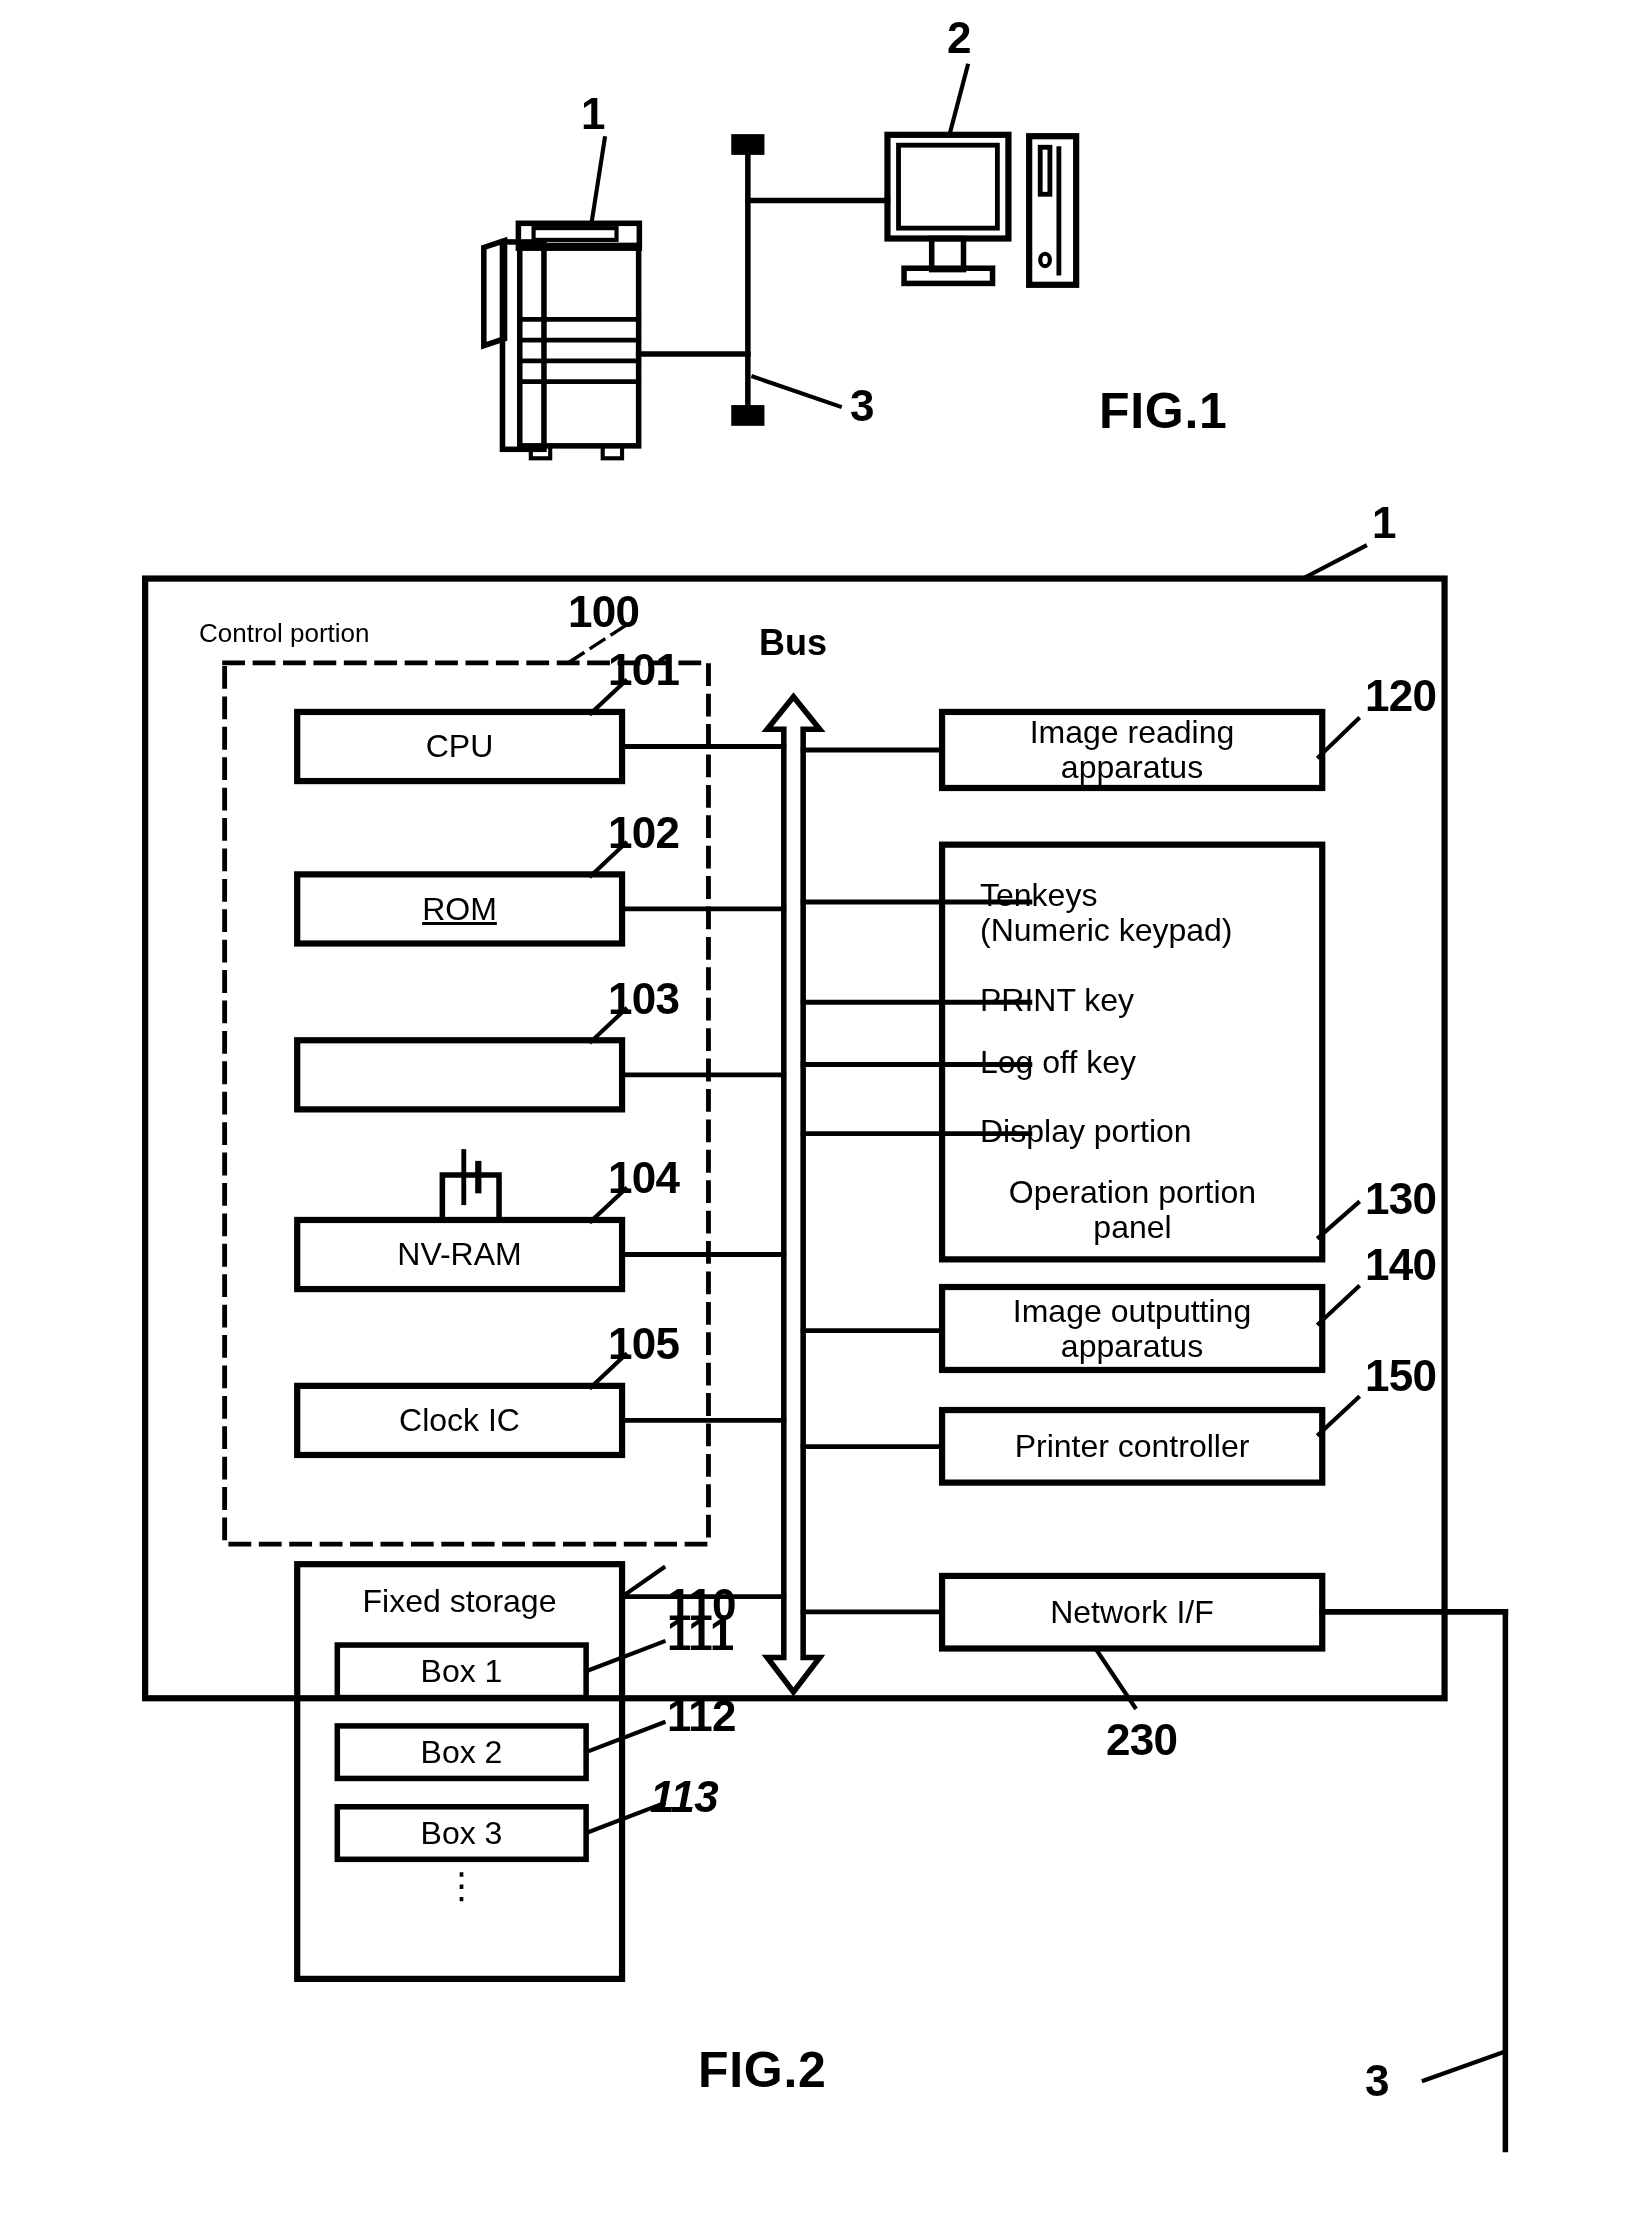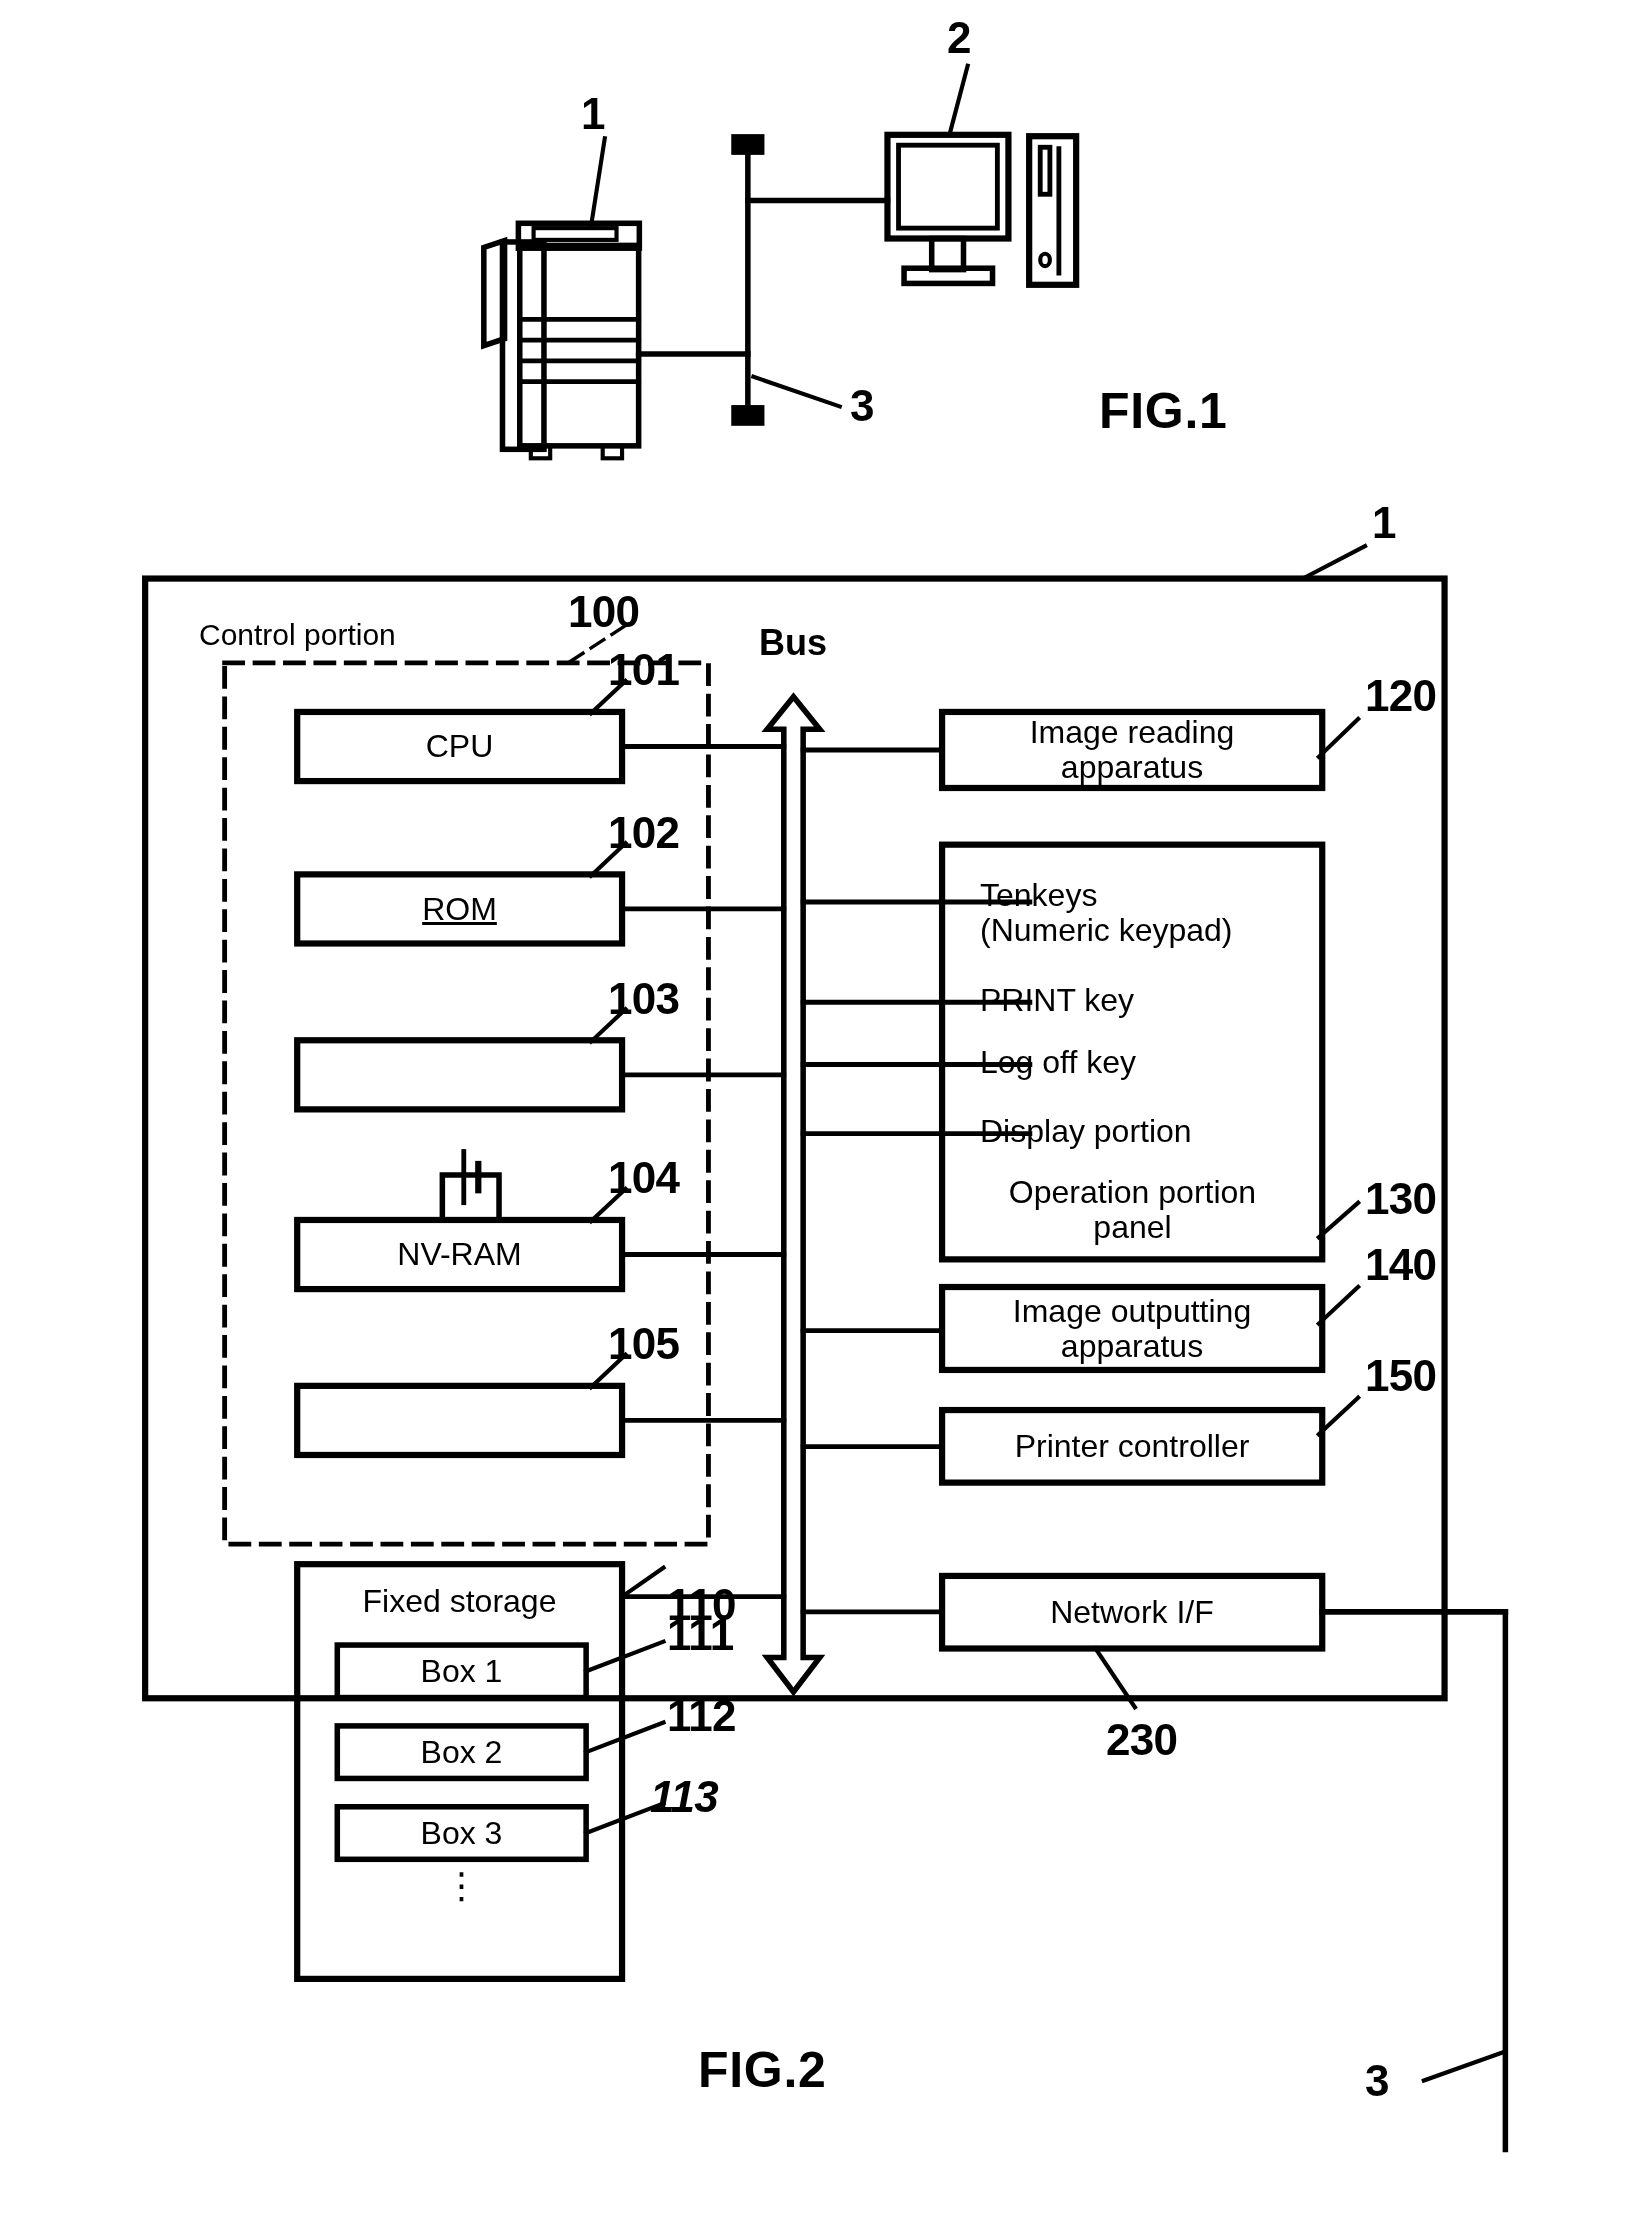--- a/index.html
+++ b/index.html
@@ -6,21 +6,21 @@
   body{
     width:1645px;height:2216px;position:relative;overflow:hidden;
     font-family:"Liberation Sans", sans-serif;color:#000;
   }
   .stage{position:absolute;left:0;top:0;width:1645px;height:2216px;}
   svg.layer{position:absolute;left:0;top:0;width:1645px;height:2216px;}
   .lbl{position:absolute;white-space:pre;line-height:1.08;}
   .num{font-size:44px;font-weight:700;letter-spacing:-0.7px;}
   .boxtext{font-size:32px;text-align:center;}
   .figlabel{font-size:50px;font-weight:700;letter-spacing:0.7px;}
-  .ctrl{font-size:30px;}
+  .ctrl{font-size:26px;}
   .bus{font-size:36px;font-weight:700;}
   .center{display:flex;align-items:center;justify-content:center;text-align:center;}
 </style>
 </head>
 <body>
 
 <div class="stage">
 
   <svg class="layer" viewBox="0 0 2380 3206">
     <g fill="none" stroke="#000" stroke-width="7" stroke-linecap="square" stroke-linejoin="miter">
@@ -176,20 +176,21 @@
   <div class="lbl num" style="left:608px;top:646px;">101</div>
 
   <div class="lbl boxtext center" style="left:297px;top:875px;width:325px;height:69px;text-decoration:underline;">ROM</div>
   <div class="lbl num" style="left:608px;top:809px;">102</div>
 
   <div class="lbl num" style="left:608px;top:975px;">103</div>
 
   <div class="lbl boxtext center" style="left:297px;top:1220px;width:325px;height:69px;">NV-RAM</div>
   <div class="lbl num" style="left:608px;top:1154px;">104</div>
 
+  <div class="lbl boxtext center" style="left:297px;top:1386px;width:325px;height:69px;">Clock IC</div>
   <div class="lbl num" style="left:608px;top:1320px;">105</div>
 
   <div class="lbl boxtext" style="left:297px;top:1584px;width:325px;text-align:center;">Fixed storage</div>
   <div class="lbl num" style="left:667px;top:1536px;margin-top:45px;">110</div>
 
   <div class="lbl boxtext center" style="left:337px;top:1645px;width:249px;height:53px;">Box 1</div>
   <div class="lbl num" style="left:667px;top:1611px;">111</div>
 
   <div class="lbl boxtext center" style="left:337px;top:1726px;width:249px;height:53px;">Box 2</div>
   <div class="lbl num" style="left:667px;top:1692px;">112</div>

